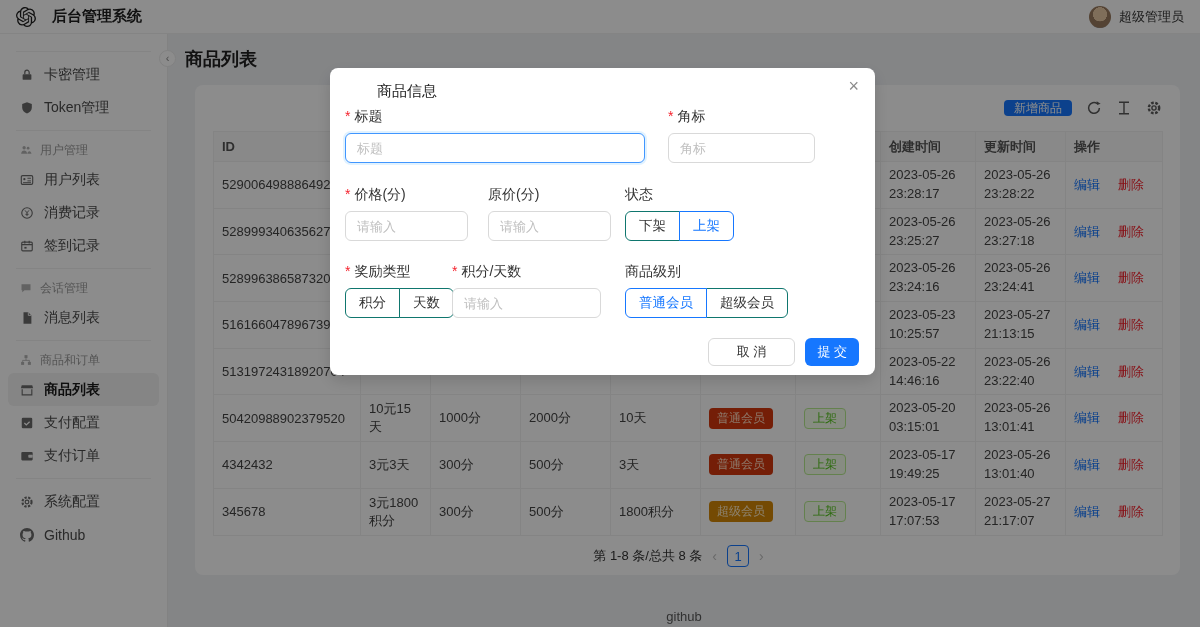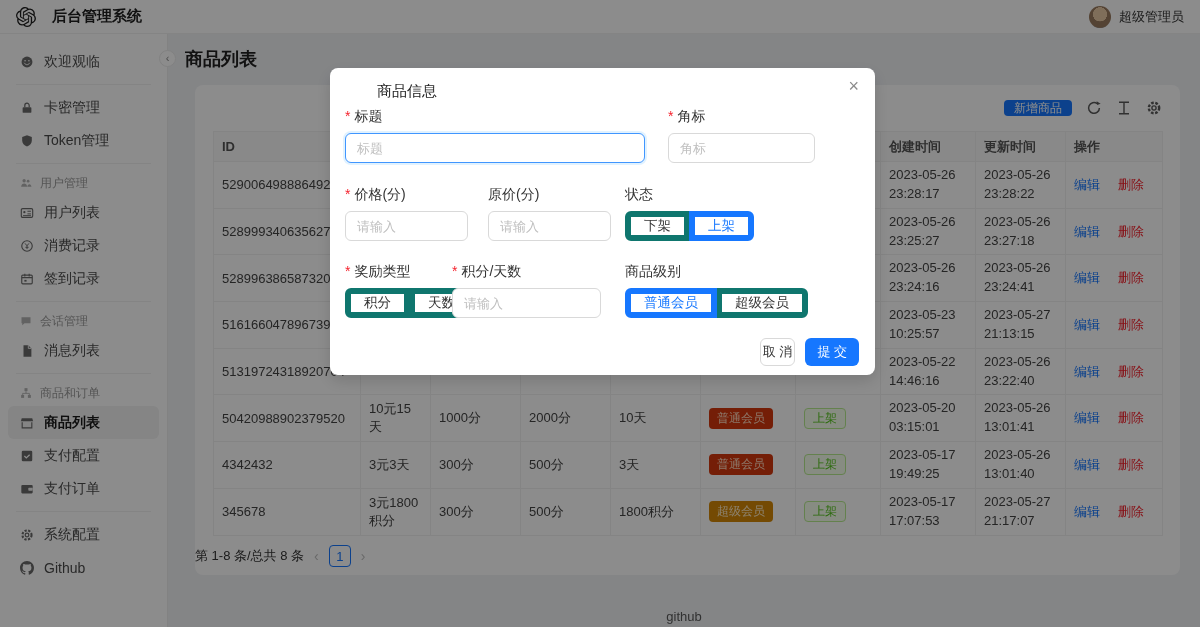--- a/index.html
+++ b/index.html
@@ -61,21 +61,21 @@
   .c-blue { color:var(--link); }
   .c-date { color:#555; line-height:1.45; }
   .badge { display:inline-block; padding:2px 8px; border-radius:4px; font-size:12px; }
   .badge-volcano { background:var(--badge-normal-bg); color:var(--badge-normal-text); }
   .badge-gold { background:var(--badge-super-bg); color:var(--badge-super-text); }
   .tag-green { display:inline-block; padding:1px 8px; border-radius:4px; font-size:12px;
     background:var(--tag-on-bg); border:1px solid var(--tag-on-border); color:var(--tag-on-text); }
   .link-edit { color:var(--link); margin-right:18px; cursor:pointer; }
   .link-del { color:var(--danger); cursor:pointer; }
 
-  .pagination { height:41px; display:flex; align-items:center; justify-content:flex-start;
+  .pagination { height:41px; display:flex; align-items:center; justify-content:center;
     gap:10px; padding-right:18px; font-size:13px; color:#333; }
   .pg-arrow { color:#bfbfbf; font-size:14px; cursor:pointer; }
   .pg-page { min-width:22px; height:22px; border:1px solid var(--primary); color:var(--primary);
     border-radius:4px; display:flex; align-items:center; justify-content:center;
     font-size:13px; background:#fff; cursor:pointer; }
 
   .app-footer { position:absolute; bottom:3px; left:0; right:0; text-align:center;
     font-size:13px; color:#595959; }
 
   
@@ -90,28 +90,28 @@
     color:#8c8c8c; cursor:pointer; }
   .field { position:absolute; }
   .form-label { font-size:14px; color:#333; margin-bottom:7px; white-space:nowrap; }
   .req { color:var(--danger); margin-right:4px; }
   .input { height:30px; width:100%; border:1px solid #d9d9d9; border-radius:6px;
     padding:0 11px; font-size:13px; color:#333; outline:none; background:#fff;
     font-family:inherit; }
   .input::placeholder { color:#bfbfbf; }
   .input.focused { border-color:#4096ff; box-shadow:0 0 0 2px rgba(5,145,255,.12); }
   .radio-group { display:inline-flex; }
-  .radio-btn { height:30px; padding:0 13px; border:6px solid #0f766e; background:#fff;
+  .radio-btn { height:30px; padding:0 13px; border:1px solid #0f766e; background:#fff;
     display:inline-flex; align-items:center; font-size:13.5px; color:#333;
     margin-left:-1px; cursor:pointer; position:relative; white-space:nowrap; }
   .radio-btn:first-child { border-radius:6px 0 0 6px; margin-left:0; }
   .radio-btn:last-child { border-radius:0 6px 6px 0; }
   .radio-btn.selected { color:var(--primary); border-color:var(--primary); z-index:2; }
   .modal-footer { position:absolute; right:16px; bottom:9px; display:flex; gap:10px; }
-  .btn-default { height:28px; padding:0 2px; background:#fff; border:1px solid #d9d9d9;
+  .btn-default { height:28px; padding:0 28px; background:#fff; border:1px solid #d9d9d9;
     border-radius:6px; font-size:13px; color:#333; cursor:pointer; }
   .btn-submit { height:28px; padding:0 12px; background:var(--primary); border:none;
     border-radius:6px; font-size:13px; color:#fff; cursor:pointer; }
 </style>
 </head>
 <body>
 
 <div class="app-header">
   <div class="brand">
     <span class="logo" id="logo-slot"><svg viewBox="0 0 24 24" fill="currentColor">
@@ -119,31 +119,20 @@
         </svg></span>
     <span class="brand-title">后台管理系统</span>
   </div>
   <div class="user-box">
     <span class="avatar"></span>
     <span class="user-name">超级管理员</span>
   </div>
 </div>
 
 <div class="sidebar" id="sidebar-nav">
-    <div class="side-item">
-      <span class="ic">
-        <svg xmlns="http://www.w3.org/2000/svg" viewBox="0 0 16 16">
-          <circle cx="8" cy="8" r="6.2" fill="currentColor"></circle>
-          <circle cx="5.8" cy="6.6" r=".9" fill="#fff"></circle>
-          <circle cx="10.2" cy="6.6" r=".9" fill="#fff"></circle>
-          <path d="M5 9.3c.8 1.2 2 1.8 3 1.8s2.2-.6 3-1.8" stroke="#fff" stroke-width="1.1" fill="none" stroke-linecap="round"></path>
-        </svg>
-      </span>
-      <span>欢迎观临</span>
-    </div>
     <div class="side-divider"></div>
     <div class="side-item">
       <span class="ic">
         <svg xmlns="http://www.w3.org/2000/svg" viewBox="0 0 16 16">
           <rect x="3" y="7" width="10" height="6.5" rx="1" fill="currentColor"></rect>
           <path d="M5.5 7V5a2.5 2.5 0 0 1 5 0v2" stroke="currentColor" stroke-width="1.4" fill="none"></path>
         </svg>
       </span>
       <span>卡密管理</span>
     </div>

